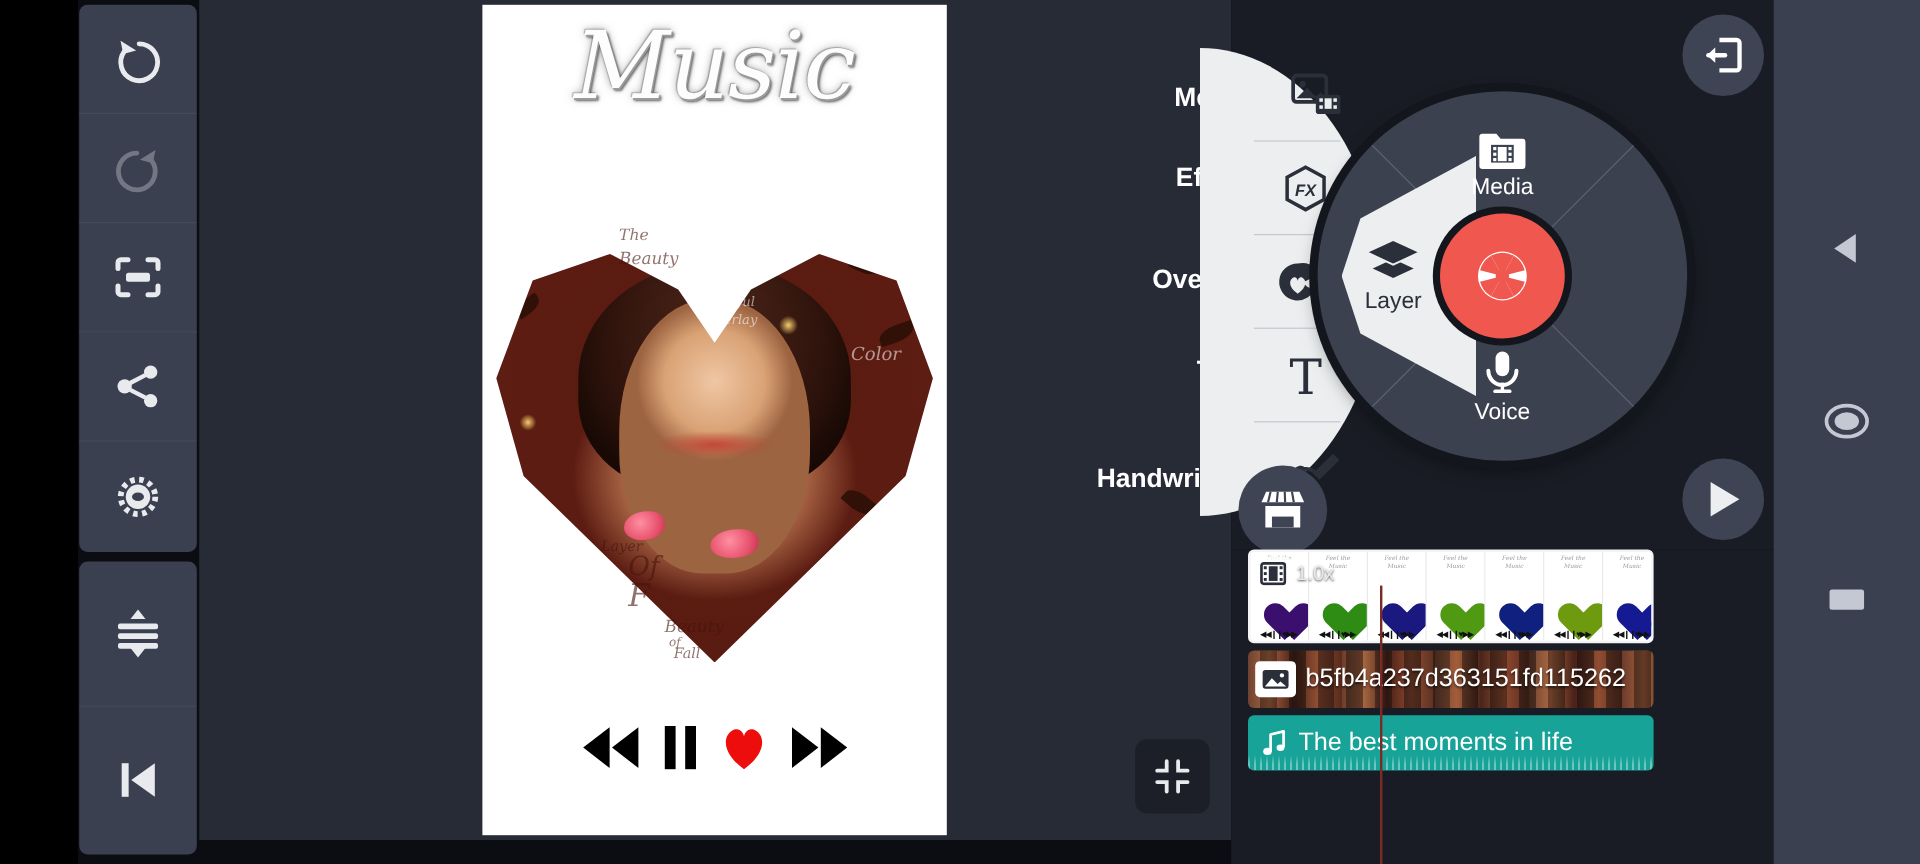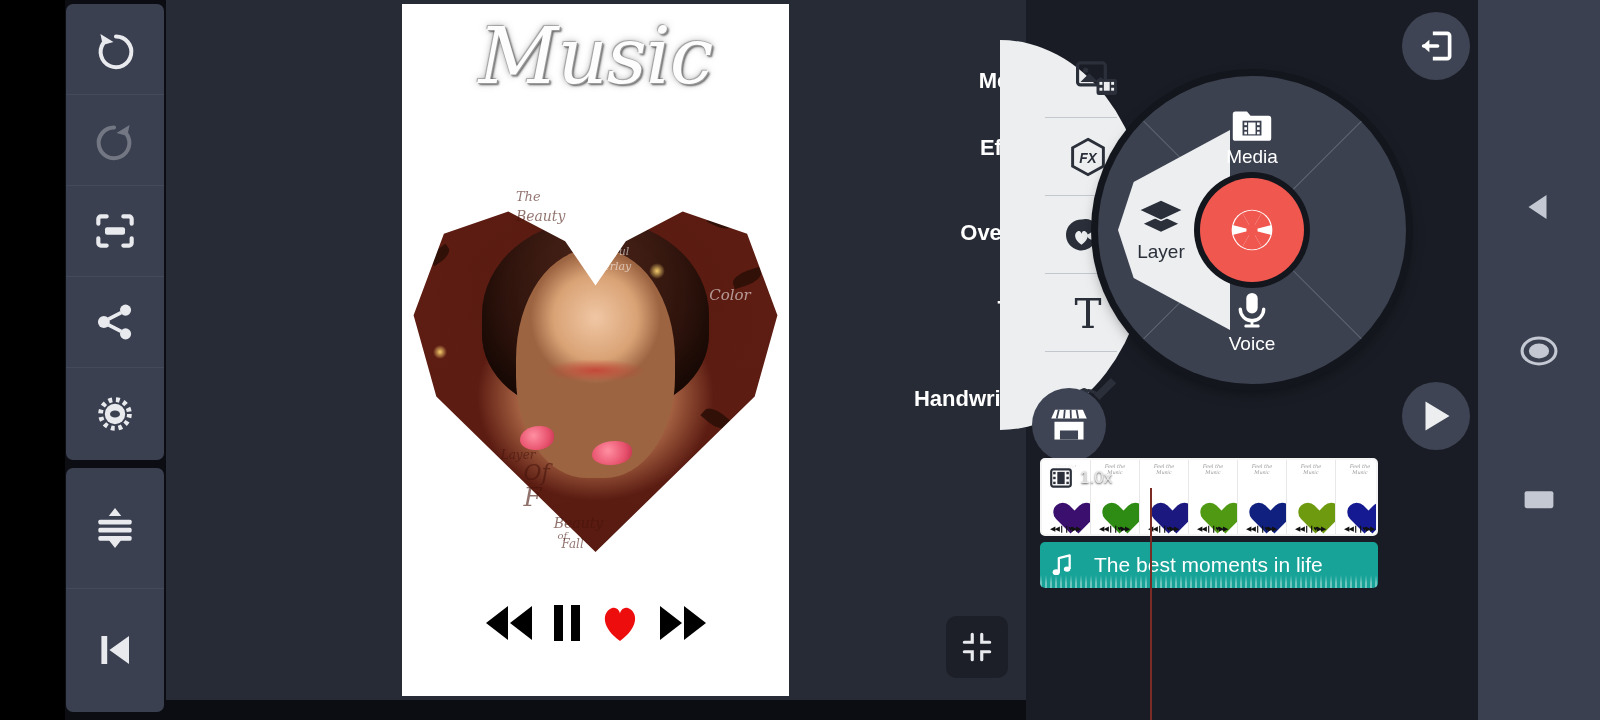--- a/index.html
+++ b/index.html
@@ -339,21 +339,21 @@
     display: flex; align-items: center; justify-content: center;
   }
   .lt-name {
     color: #fff; font-size: 21px; white-space: nowrap; overflow: hidden;
     text-shadow: 0 1px 2px rgba(0,0,0,.6);
   }
 
   .audio-track {
     height: 46px; margin-top: 6px; width: 338px;
     background: #17a398;
-    display: flex; align-items: center; gap: 20px;
+    display: flex; align-items: center; gap: 8px;
     padding-left: 8px;
     position: relative;
   }
   .audio-track .at-name { color: #fff; font-size: 21px; z-index: 2; }
   .audio-track svg { z-index: 2; }
   .wave {
     position: absolute; left: 0; right: 0; bottom: 0; height: 13px;
     background: repeating-linear-gradient(90deg,
       rgba(255,255,255,.38) 0 2px, rgba(255,255,255,0) 2px 5px);
     -webkit-mask-image: linear-gradient(180deg, transparent 0%, #000 60%);
@@ -727,20 +727,30 @@
                   <rect x="13.4" y="7" width="2" height="2"></rect>
                   <rect x="13.4" y="11" width="2" height="2"></rect>
                   <rect x="6" y="3" width="6" height="10"></rect>
                 </g>
             </svg>
           </span>
           <span class="sp-text">1.0x</span>
         </div>
       </div>
 
+      <div class="track layer-track">
+        <span class="lt-icon">
+          <svg width="24" height="20" viewBox="0 0 20 16">
+            <rect x="1" y="1.6" width="18" height="13" rx="2" fill="#2a2f3a"></rect>
+            <circle cx="14.4" cy="5.4" r="1.5" fill="#fff"></circle>
+            <path d="M2.6 13 L7.4 7.4 L11.4 11.4 L13.4 9.6 L17.4 13 Z" fill="#fff"></path>
+          </svg>
+        </span>
+        <span class="lt-name">b5fb4a237d363151fd115262</span>
+      </div>
 
       <div class="track audio-track">
         <svg width="26" height="26" viewBox="0 0 24 24">
           <path d="M10 18.6 V5.6 L20 3.2 V15.6" fill="none" stroke="#fff" stroke-width="2.1" stroke-linejoin="round"></path>
           <ellipse cx="7.6" cy="18.6" rx="3.3" ry="2.7" fill="#fff"></ellipse>
           <ellipse cx="17.6" cy="15.8" rx="3" ry="2.5" fill="#fff"></ellipse>
         </svg>
         <span class="at-name">The best moments in life</span>
         <span class="wave"></span>
       </div>

